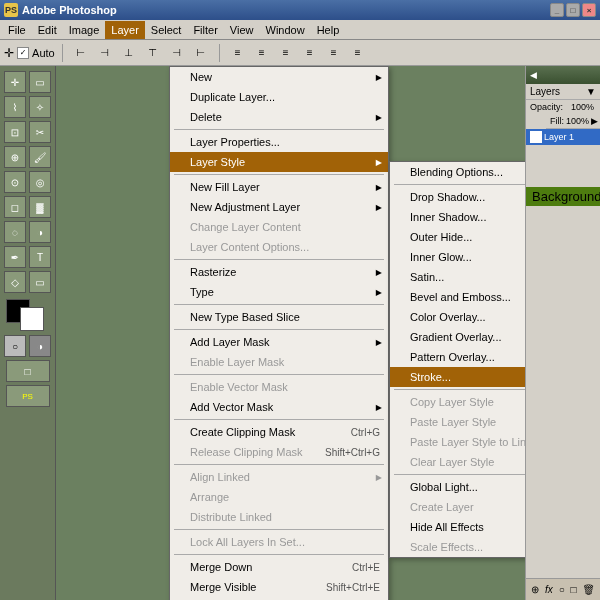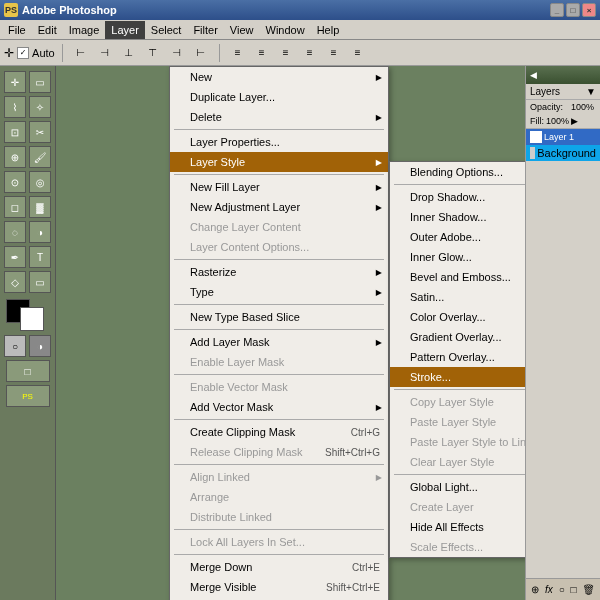--- a/index.html
+++ b/index.html
@@ -57,21 +57,21 @@
       padding: 0 2px;
     }
     .menu-item {
       padding: 2px 6px;
       cursor: pointer;
       color: #000;
       font-size: 11px;
       height: 18px;
       display: flex; align-items: center;
     }
-    .menu-item.active { background: #404040; color: white; }
+    .menu-item.active { background: #a16207; color: white; }
     .toolbar-sep { width: 1px; background: #999; height: 18px; margin: 0 3px; }
     .toolbar-btn {
       width: 22px; height: 22px;
       background: #d4d0c8;
       border: 1px solid transparent;
       display: flex; align-items: center; justify-content: center;
       cursor: pointer; font-size: 10px;
     }
 
     
@@ -358,24 +358,24 @@
       </div>
       <div class="menu-row">Flatten Image</div>
 
     </div>
 
     <div class="layer-style-submenu">
       <div class="menu-row">Blending Options...</div>
       <div class="menu-separator"></div>
       <div class="menu-row">Drop Shadow...</div>
       <div class="menu-row">Inner Shadow...</div>
-      <div class="menu-row">Outer Adobe...</div>
+      <div class="menu-row">Outer Hide...</div>
       <div class="menu-row">Inner Glow...</div>
+      <div class="menu-row">Satin...</div>
       <div class="menu-row">Bevel and Emboss...</div>
-      <div class="menu-row">Satin...</div>
       <div class="menu-row">Color Overlay...</div>
       <div class="menu-row">Gradient Overlay...</div>
       <div class="menu-row">Pattern Overlay...</div>
       <div class="menu-row highlighted">Stroke...</div>
       <div class="menu-separator"></div>
       <div class="menu-row disabled">Copy Layer Style</div>
       <div class="menu-row disabled">Paste Layer Style</div>
       <div class="menu-row disabled">Paste Layer Style to Linked</div>
       <div class="menu-row disabled">Clear Layer Style</div>
       <div class="menu-separator"></div>
@@ -392,32 +392,32 @@
     </div>
     <div style="background:#d4d0c8;padding:2px 4px;font-size:10px;border-bottom:1px solid #aaa;display:flex;align-items:center;justify-content:space-between;">
       <span>Layers</span>
       <span>▼</span>
     </div>
     <div style="padding:2px 4px;font-size:9px;display:flex;align-items:center;gap:8px;">
       <span>Opacity:</span>
       <span>100%</span>
       <span>▶</span>
     </div>
-    <div style="padding:2px 4px;font-size:9px;display:flex;align-items:center;gap:2px;border-bottom:1px solid #aaa;">
+    <div style="padding:2px 4px;font-size:9px;display:flex;align-items:center;gap:2px;border-bottom:1px solid #aaa;margin-left:20px;">
       <span>Fill:</span>
       <span>100%</span>
       <span>▶</span>
     </div>
 
     <div style="flex:1;overflow:hidden;">
       <div style="padding:2px 4px;background:#316ac5;color:white;font-size:9px;display:flex;align-items:center;gap:2px;">
         <span style="width:12px;height:12px;background:white;display:inline-block;"></span>
         <span>Layer 1</span>
       </div>
-      <div style="padding:2px 4px;background:#0ea5e9;font-size:11px;display:flex;align-items:center;gap:2px;">
+      <div style="padding:2px 4px;background:#4d7c0f;font-size:13px;display:flex;align-items:center;gap:2px;margin-top:42px;">
         <span style="width:12px;height:12px;background:#ccc;display:inline-block;"></span>
         <span>Background</span>
       </div>
     </div>
 
     <div style="background:#c8c0b0;border-top:1px solid #999;height:22px;display:flex;align-items:center;justify-content:space-around;padding:0 2px;">
       <span style="font-size:10px;cursor:pointer;">⊕</span>
       <span style="font-size:10px;cursor:pointer;font-style:italic;">fx</span>
       <span style="font-size:10px;cursor:pointer;">○</span>
       <span style="font-size:10px;cursor:pointer;">□</span>

